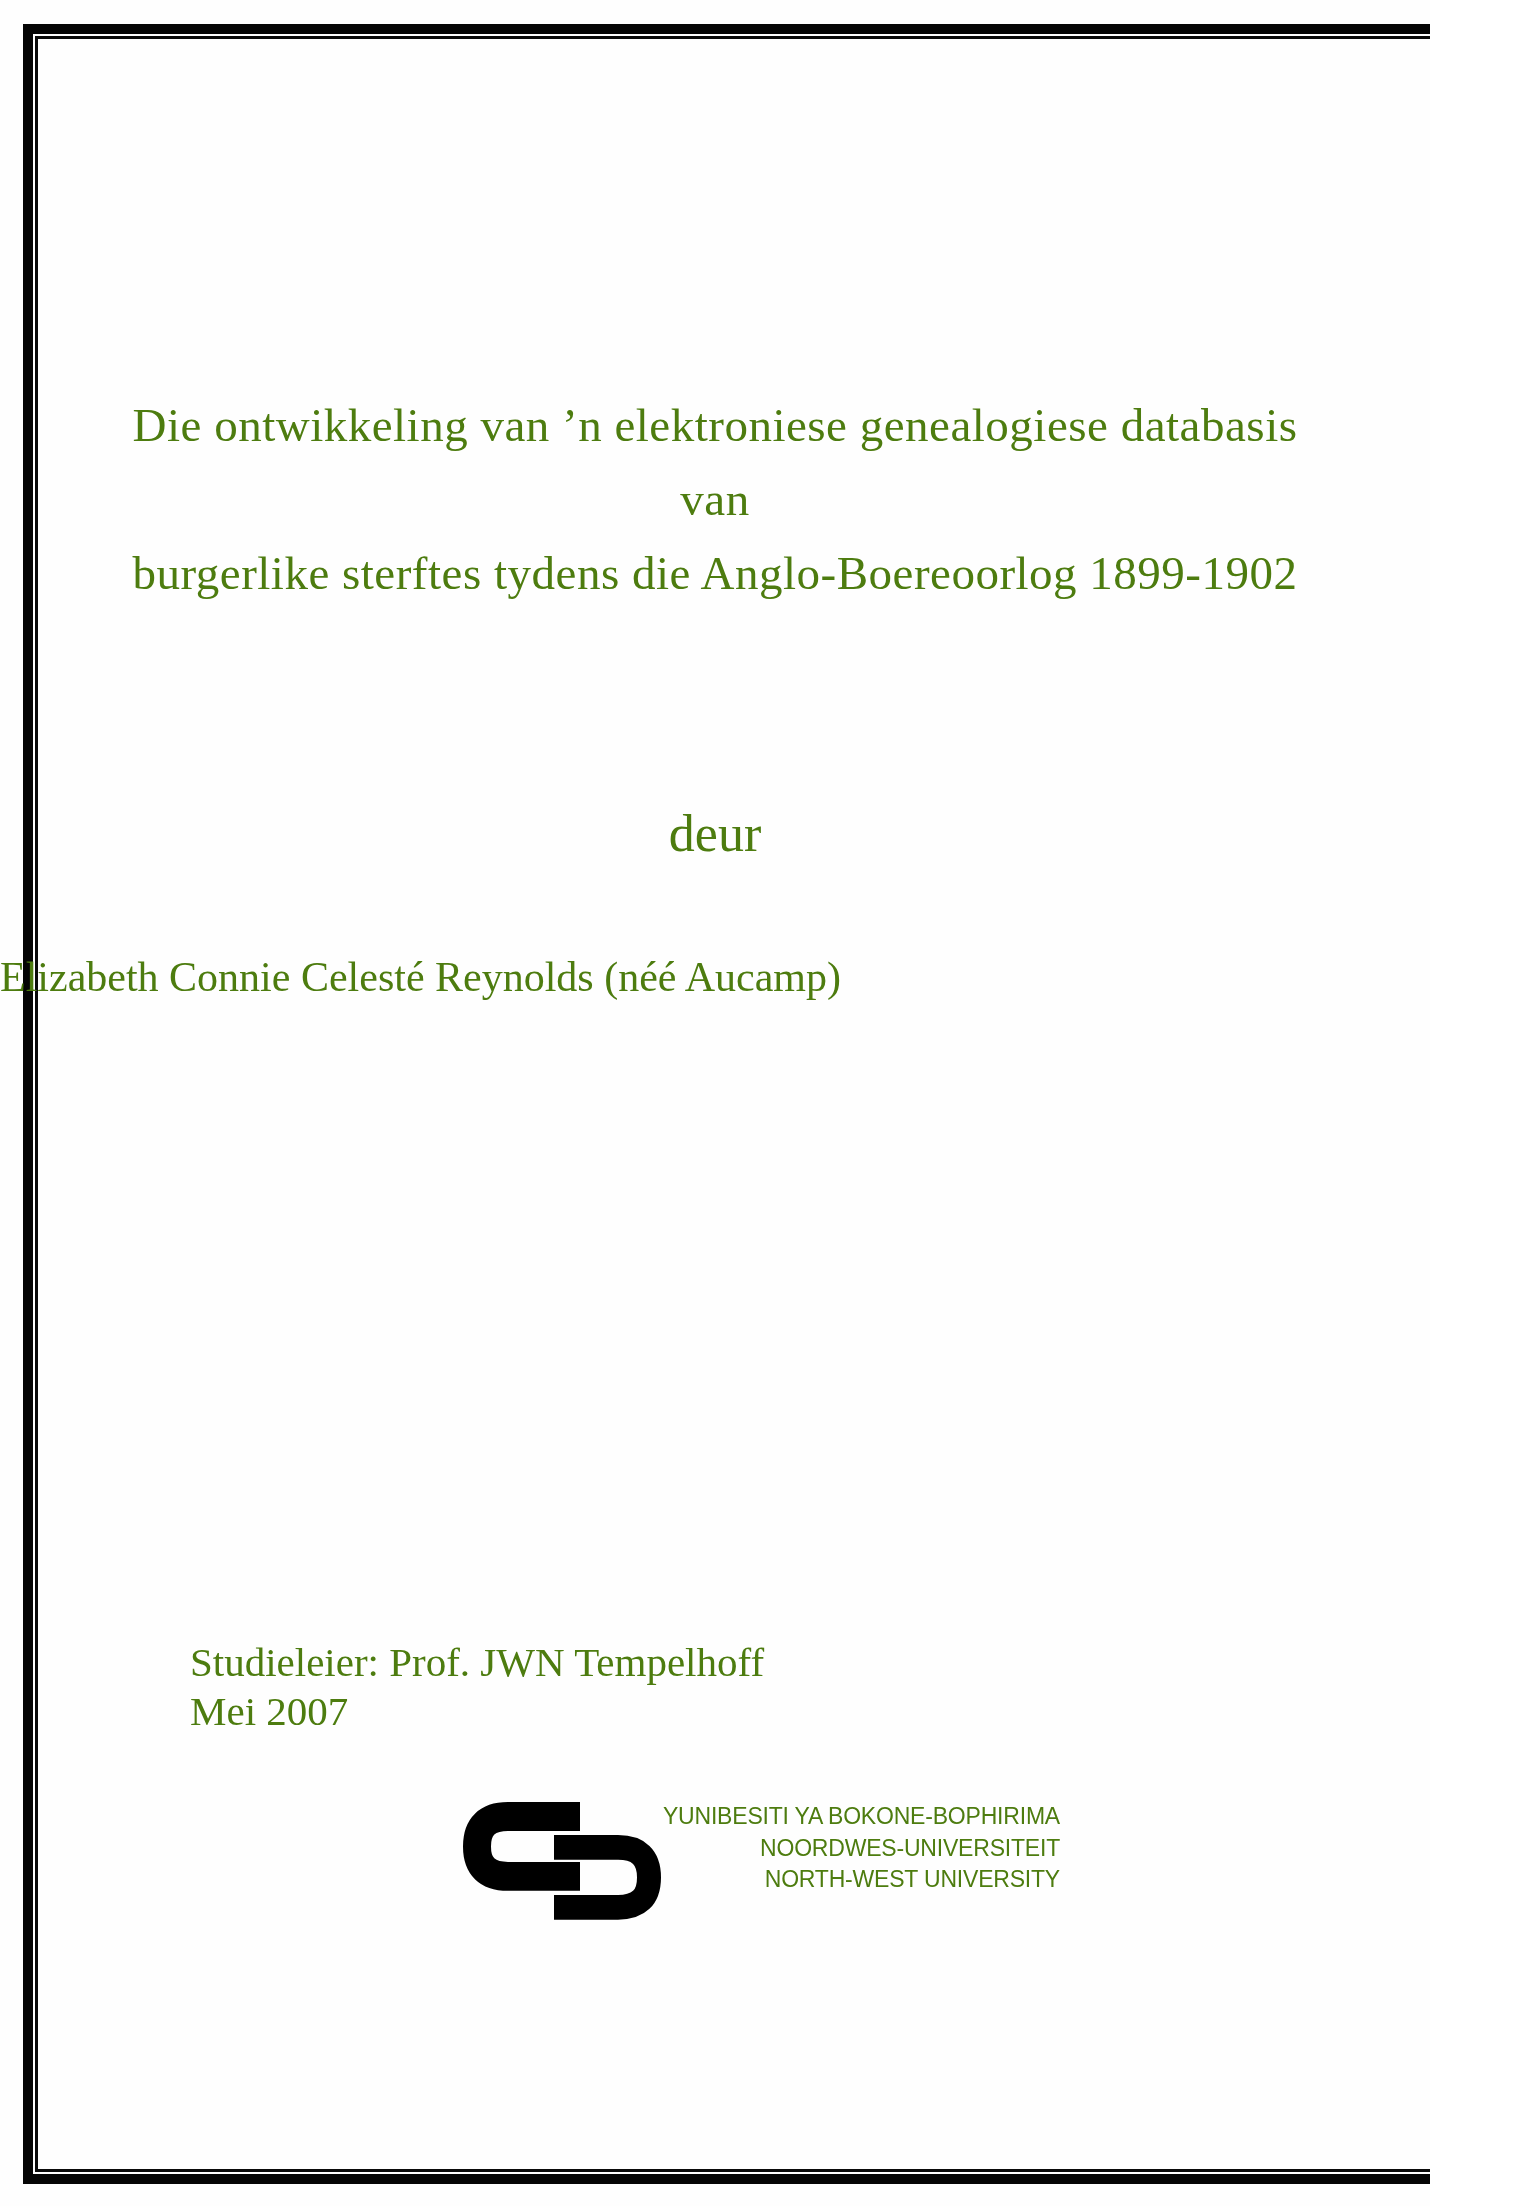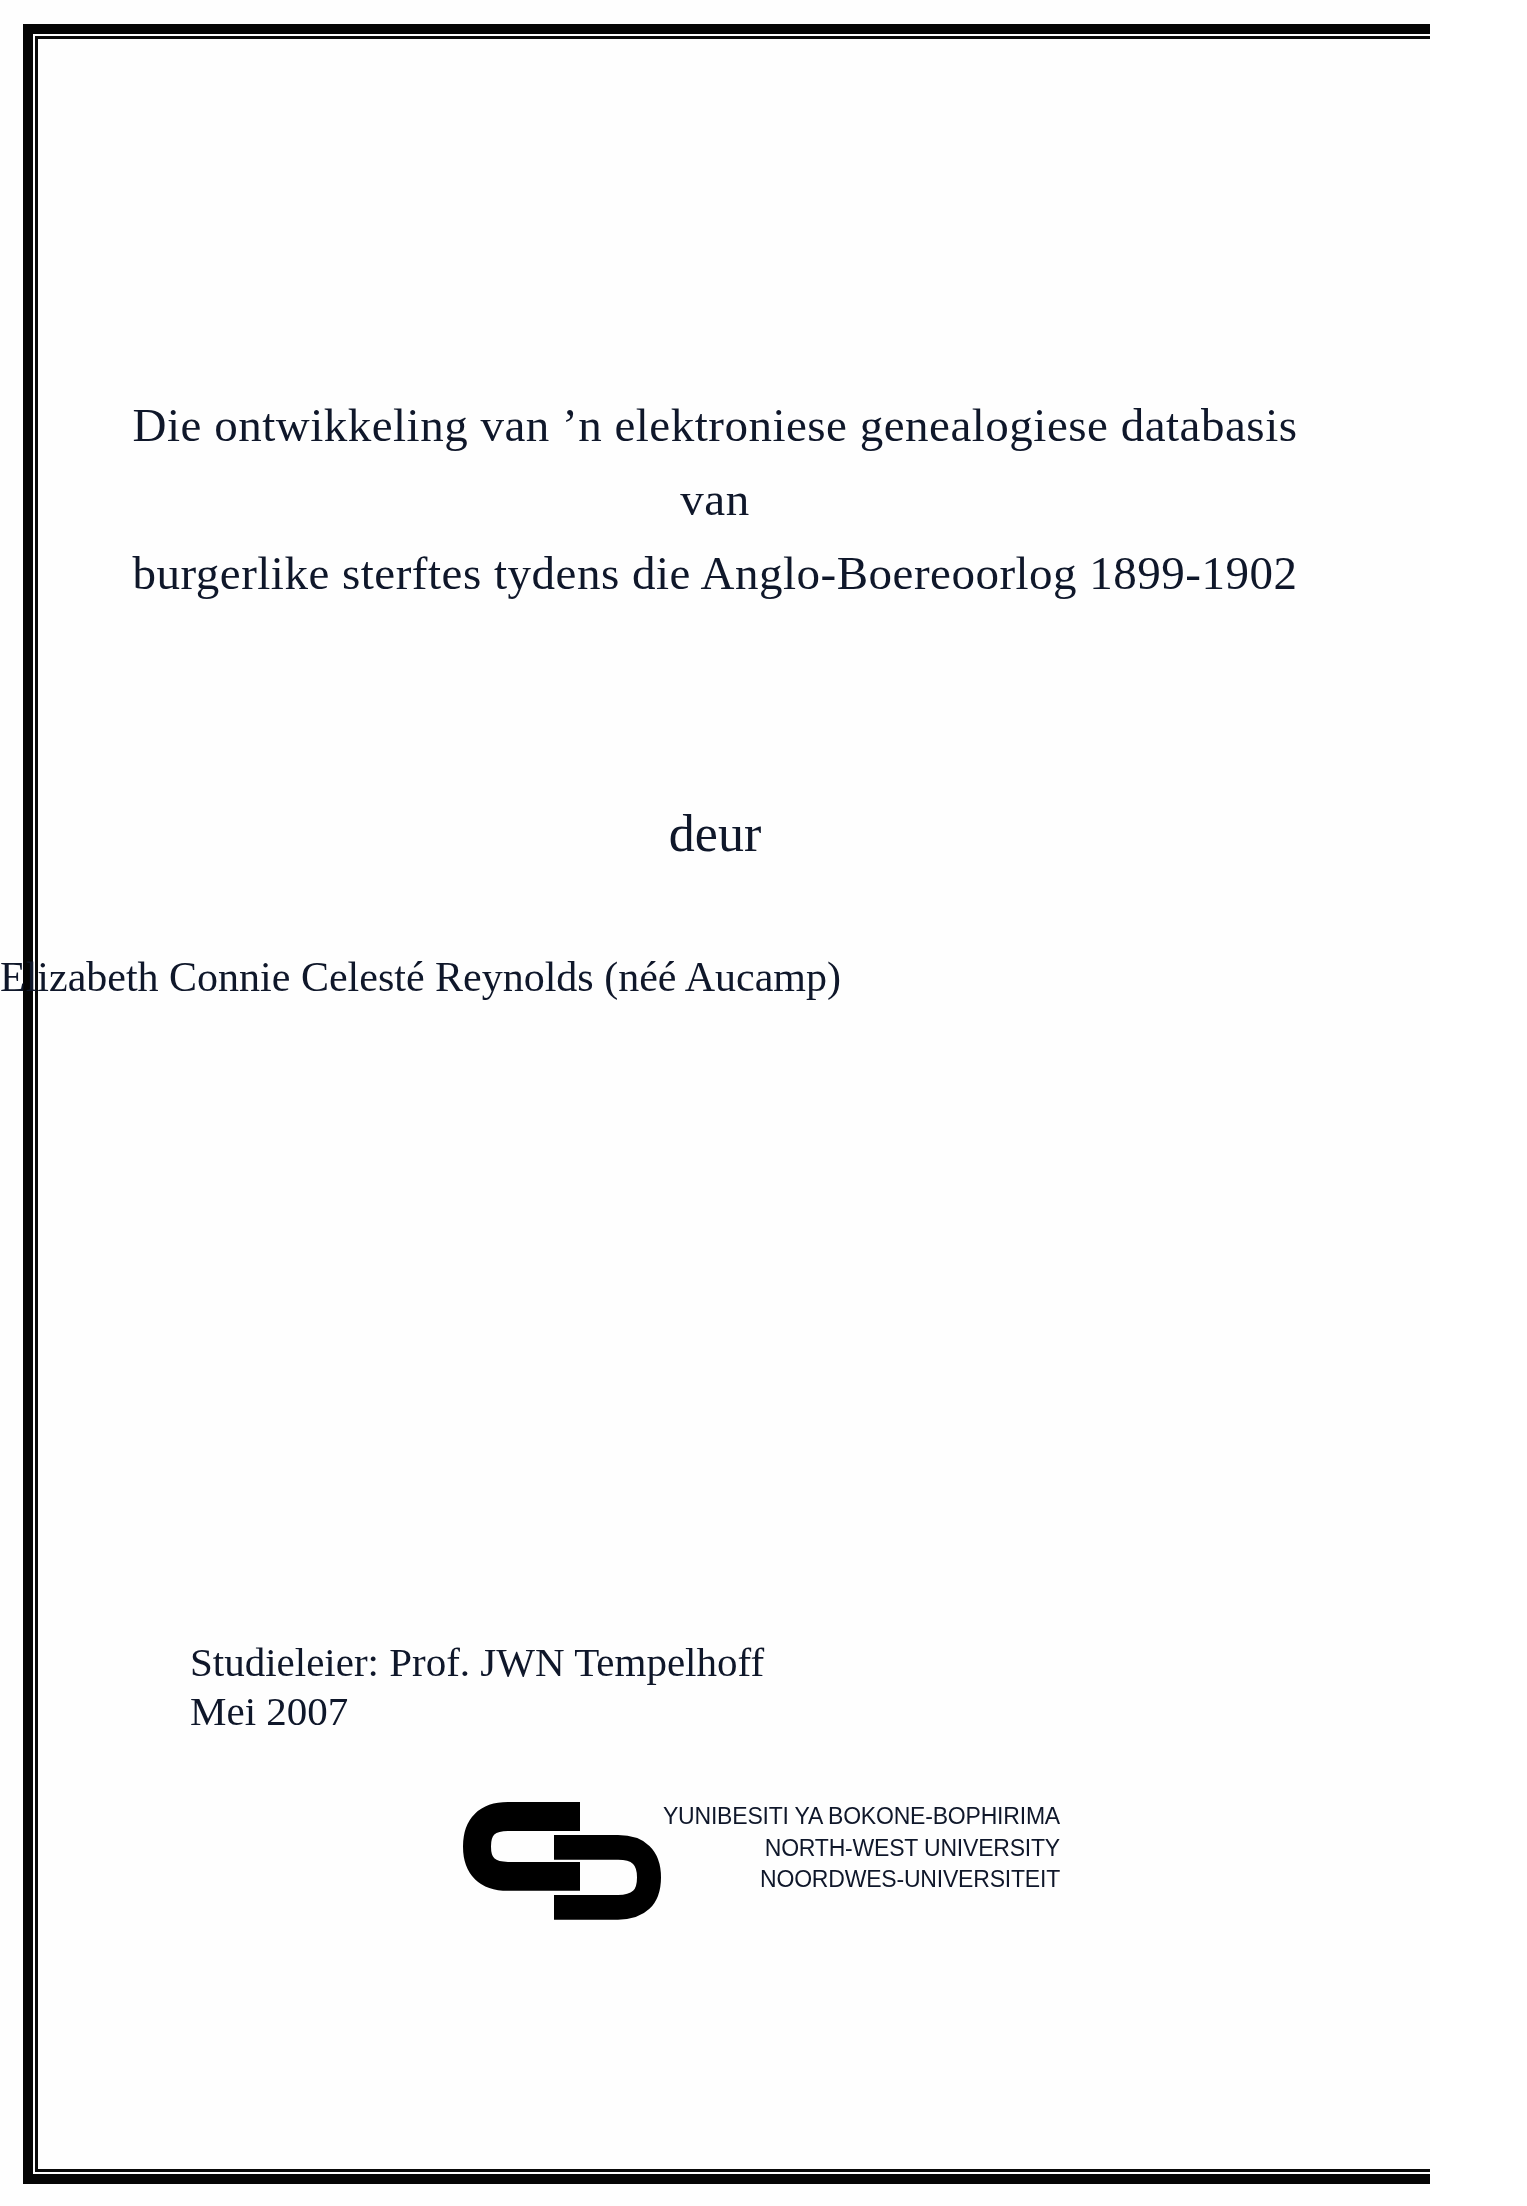--- a/index.html
+++ b/index.html
@@ -6,21 +6,21 @@
     margin: 0;
     padding: 0;
     background: #ffffff;
   }
   .page {
     position: relative;
     width: 1430px;
     height: 2206px;
     background: #fefefe;
     font-family: "Liberation Serif", serif;
-    color: #0f172a;
+    color: #4d7c0f;
     overflow: hidden;
   }
   .frame-outer {
     position: absolute;
     left: 23px;
     top: 24px;
     width: 1477px;
     height: 2160px;
     border: 10px solid #050505;
     box-sizing: border-box;
@@ -125,17 +125,17 @@
     <div>Mei 2007</div>
   </div>
 
   <svg class="logo-mark" viewBox="0 0 200 128" preserveAspectRatio="none" aria-hidden="true">
     <path d="M 118 17 H 46 Q 15 17 15 46 Q 15 75 46 75 H 118" fill="none" stroke="#000000" stroke-width="28" stroke-linejoin="round"></path>
     <path d="M 92 47 H 156 Q 187 47 187 76 Q 187 105 156 105 H 92" fill="none" stroke="#000000" stroke-width="24" stroke-linejoin="round"></path>
   </svg>
 
   <div class="logo-text">
     <div>YUNIBESITI YA BOKONE-BOPHIRIMA</div>
+    <div>NOORDWES-UNIVERSITEIT</div>
     <div>NORTH-WEST UNIVERSITY</div>
-    <div>NOORDWES-UNIVERSITEIT</div>
   </div>
 
 </div>
 
 </body></html>

